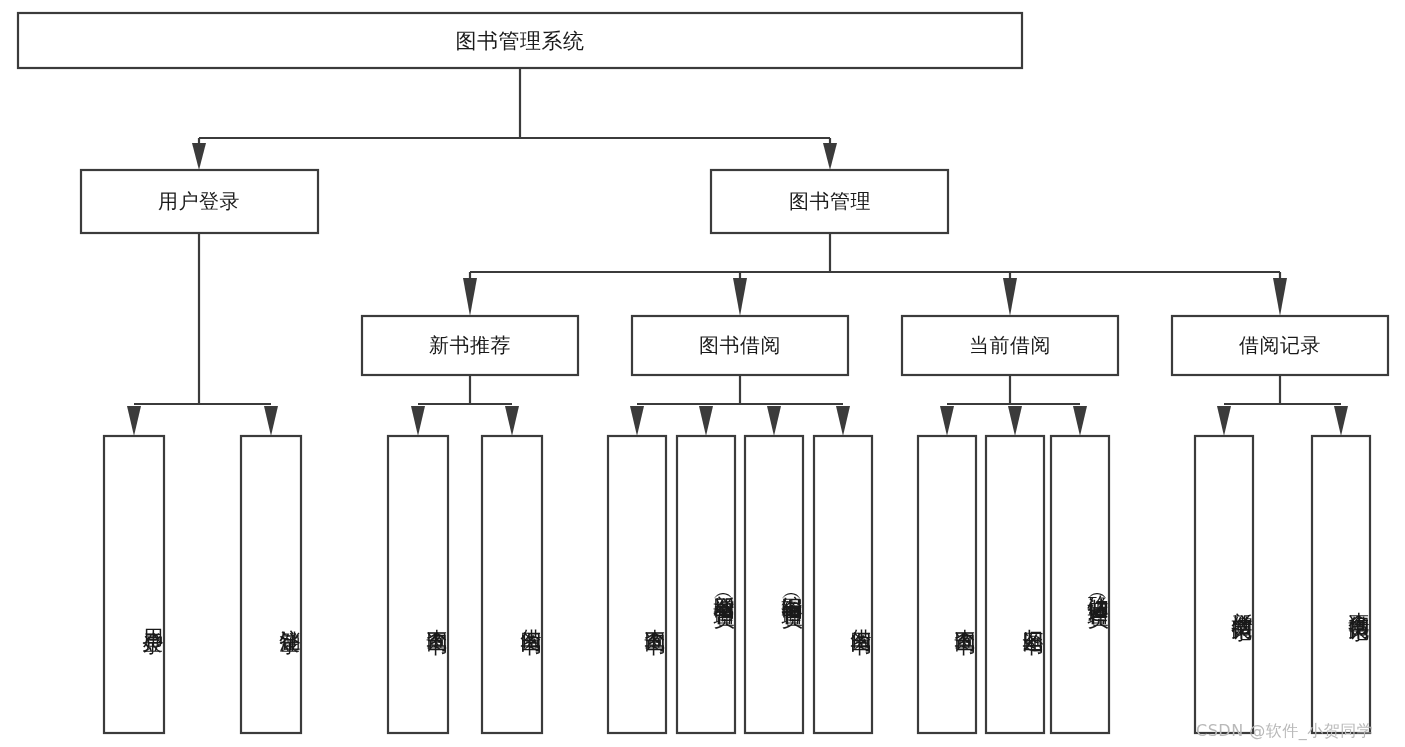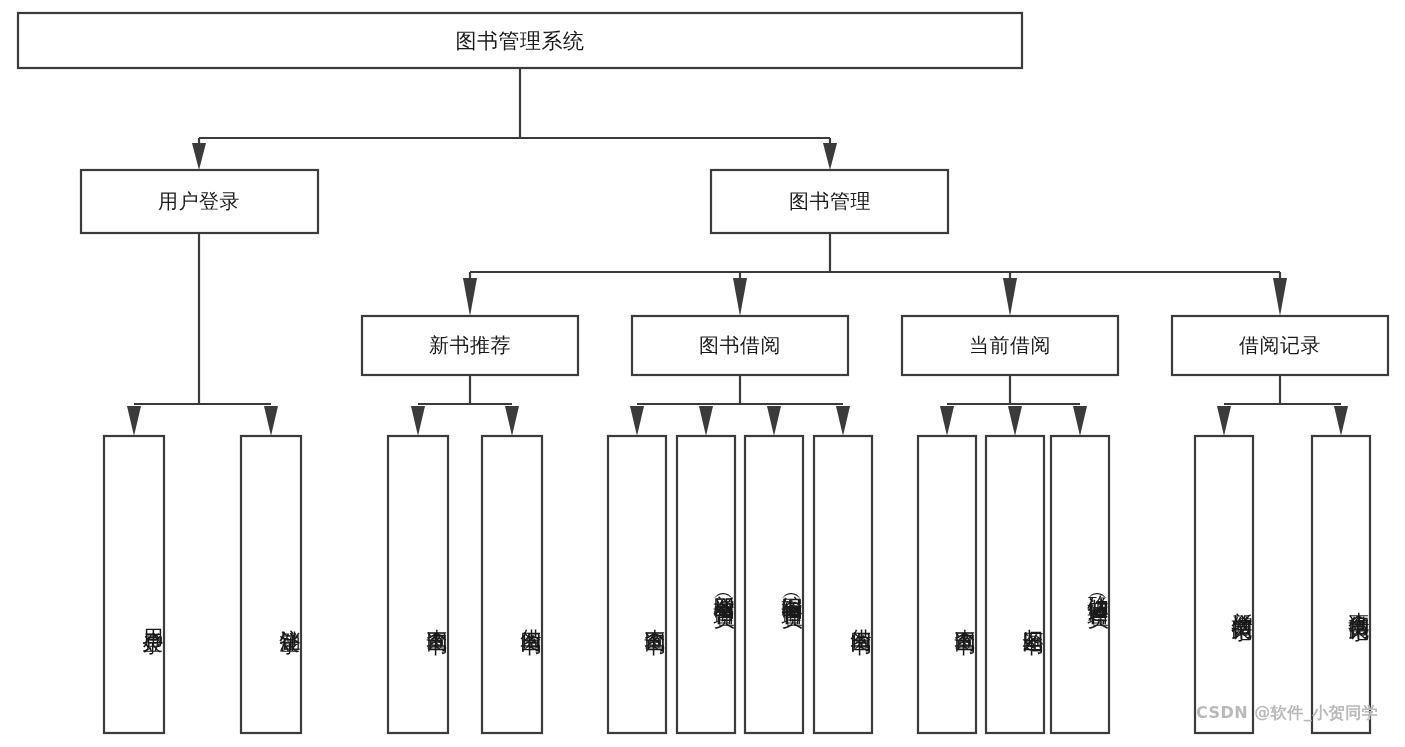--- a/index.html
+++ b/index.html
@@ -203,15 +203,15 @@
   <div class="vlabel" style="left:608px; top:498px;  width:58px; height:235px;">查询图书</div>
   <div class="vlabel" style="left:677px; top:441px;  width:58px; height:292px;">新增图书（管理员）</div>
   <div class="vlabel" style="left:745px; top:441px;  width:58px; height:292px;">编辑图书（管理员）</div>
   <div class="vlabel" style="left:814px; top:498px;  width:58px; height:235px;">借阅图书</div>
   <div class="vlabel" style="left:918px; top:498px;  width:58px; height:235px;">查询图书</div>
   <div class="vlabel" style="left:986px; top:498px;  width:58px; height:235px;">归还图书</div>
   <div class="vlabel" style="left:1051px; top:441px; width:58px; height:292px;">确认归还（管理员）</div>
   <div class="vlabel" style="left:1195px; top:468px; width:58px; height:265px;">新增借阅记录</div>
   <div class="vlabel" style="left:1312px; top:468px; width:58px; height:265px;">查询借阅记录</div>
 
-  <div class="watermark" style="left:1196px; top:703px;font-weight:bold;">CSDN @软件_小贺同学</div>
+  <div class="watermark" style="left:1196px; top:721px;">CSDN @软件_小贺同学</div>
 
 </div>
 
 </body></html>

